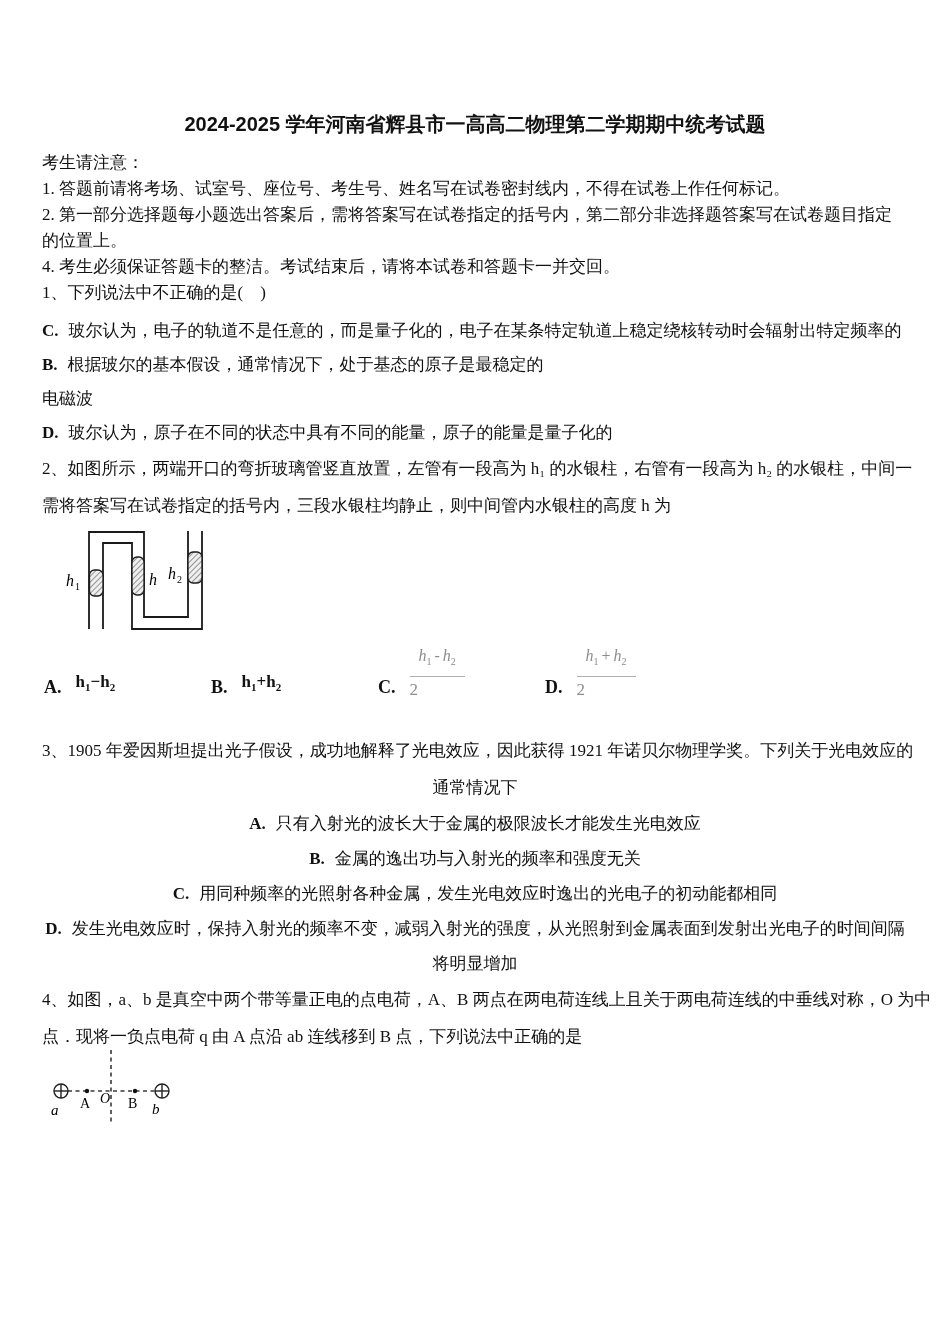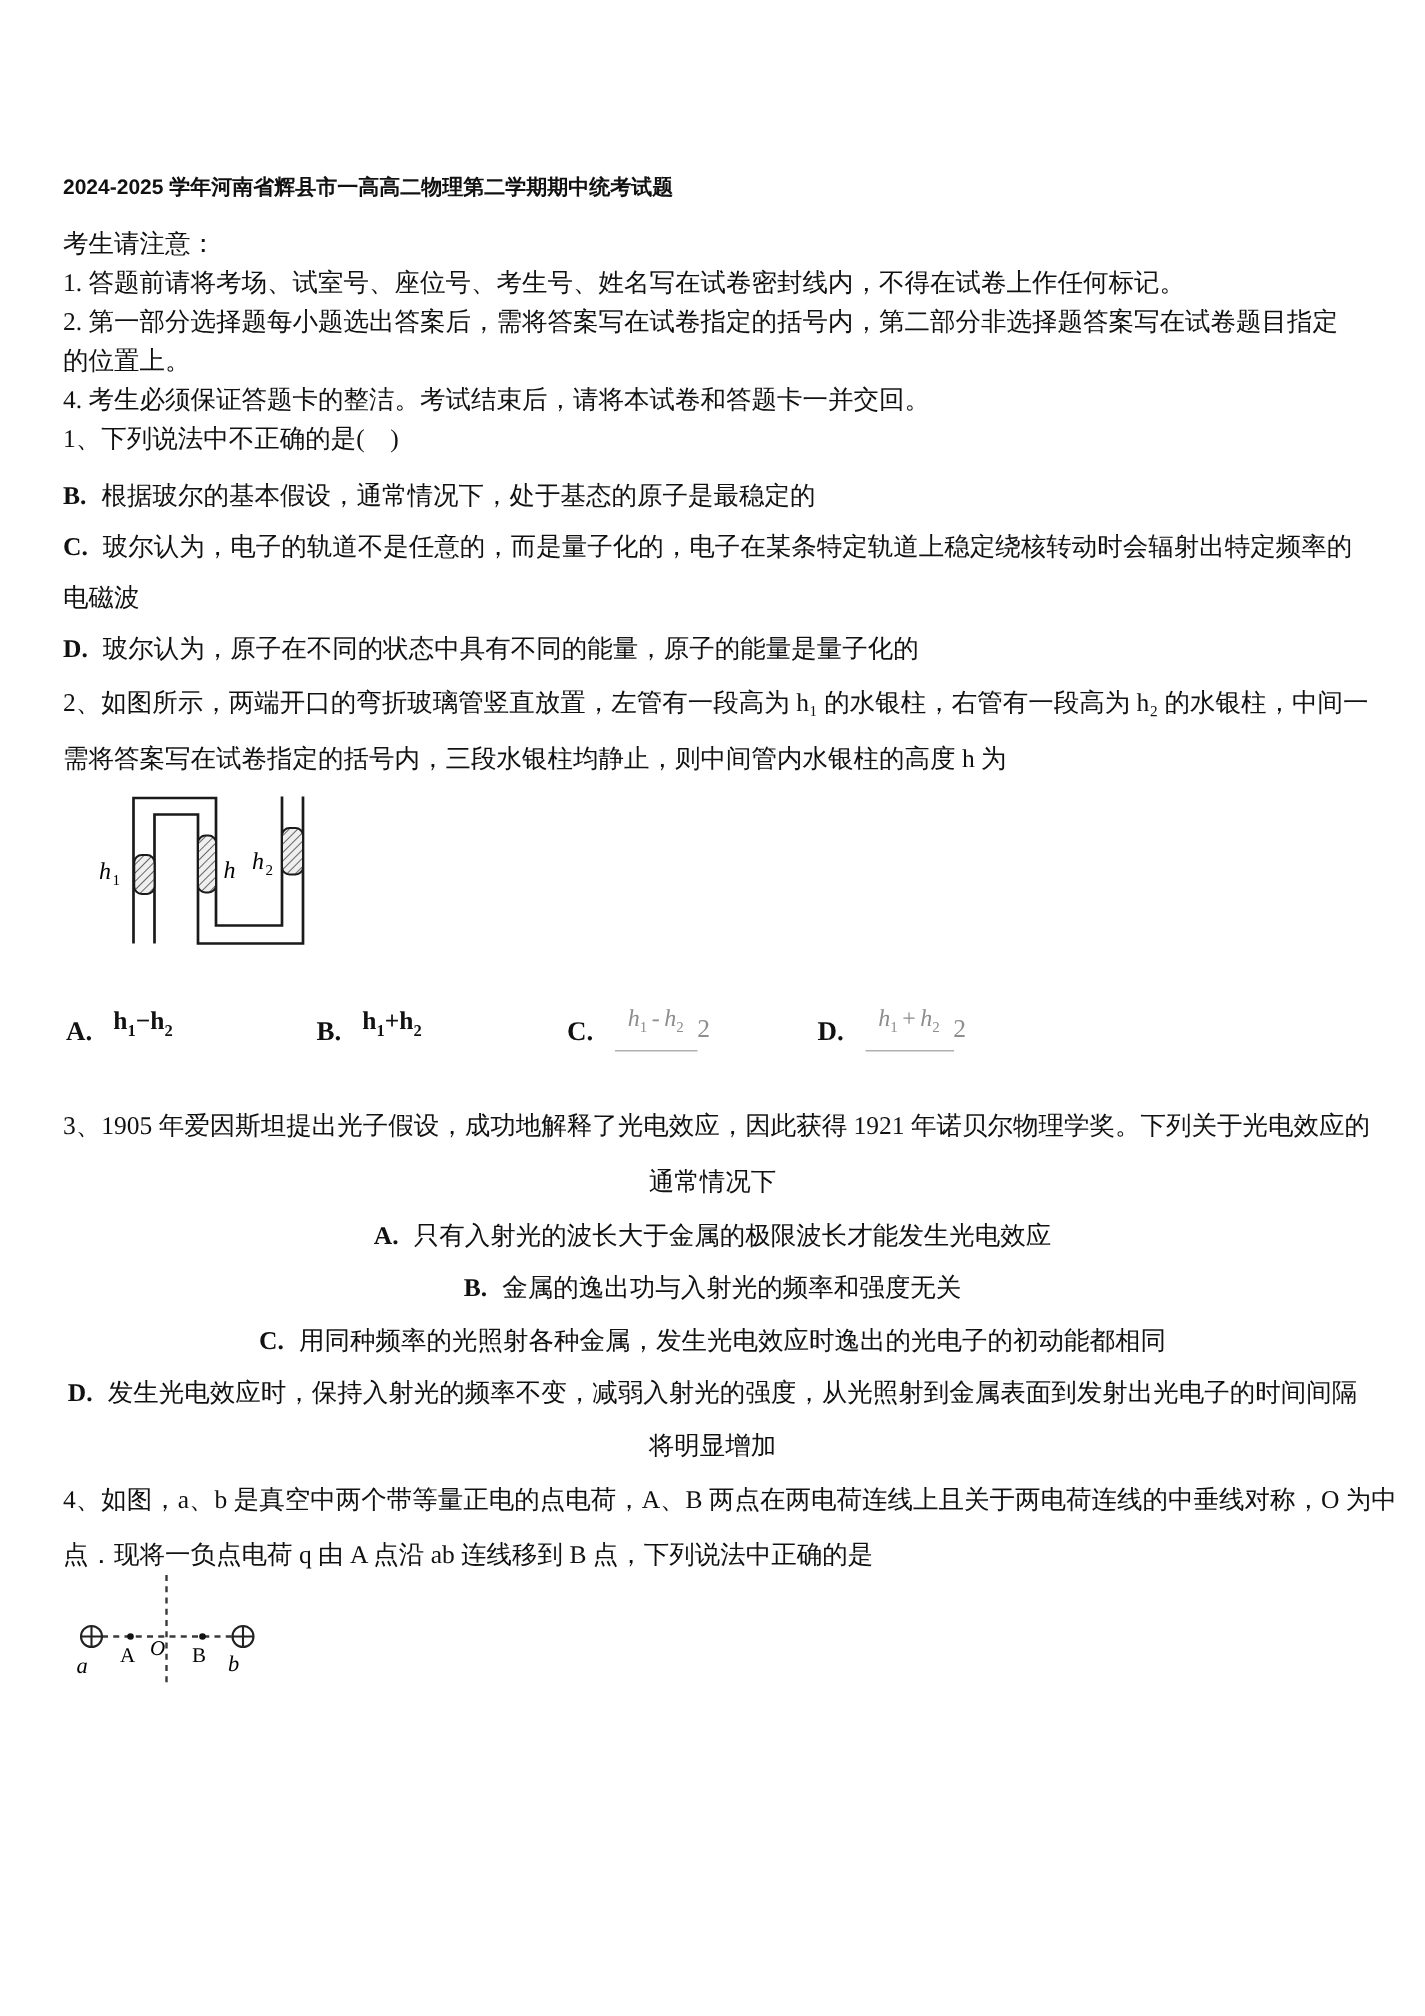--- a/index.html
+++ b/index.html
@@ -12,24 +12,24 @@
     padding:0 42px;
     overflow:hidden;
     color:#111;
     font-family:"Liberation Serif", serif;
     font-size:17px;
     line-height:26px;
   }
   .nowrap { white-space:nowrap; }
   .title {
     margin:108px 0 0 0;
-    text-align:left;
+    text-align:center;
     font-family:"Liberation Sans", sans-serif;
     font-weight:bold;
-    font-size:14px;
+    font-size:20px;
     line-height:32px;
     white-space:nowrap;
   }
   .notice { margin-top:10px; }
   .sec-heading { margin-top:23px; }
   .q-stem { line-height:26px; }
   .opts-block { line-height:34px; margin-top:8px; }
   .opts-block-35 { line-height:35px; }
   .stem-37 { line-height:37px; }
   .opt-letter { font-weight:bold; margin-right:10px; }
@@ -44,21 +44,21 @@
   .q2-opt .opt-letter-big {
     font-weight:bold; font-size:18px; line-height:24px;
     margin-right:14px; margin-bottom:2px;
   }
   .w-a { width:167px; margin-left:2px; }
   .w-b { width:167px; }
   .w-c { width:167px; }
   .opt-formula { font-weight:bold; font-size:17px; line-height:24px; margin-bottom:2px; }
   .opt-formula sub { font-size:11px; }
   .frac {
-    display:inline-flex; flex-direction:row; align-items:center;
+    display:inline-flex; flex-direction:column; align-items:flex-start;
     color:#8d8d8d;
   }
   .frac-num {
     font-style:italic; font-size:16px; line-height:22px;
     border-bottom:1.5px solid #b0b0b0;
     padding:0 9px 3px 9px;
   }
   .frac-num sub { font-size:10px; font-style:normal; }
   .frac-op { font-style:normal; padding:0 3px; }
   .frac-den { font-size:17px; line-height:22px; padding-top:2px; }
@@ -80,22 +80,22 @@
     <div class="nowrap">1. 答题前请将考场、试室号、座位号、考生号、姓名写在试卷密封线内，不得在试卷上作任何标记。</div>
     <div class="nowrap">2. 第一部分选择题每小题选出答案后，需将答案写在试卷指定的括号内，第二部分非选择题答案写在试卷题目指定</div>
     <div class="nowrap">的位置上。</div>
     <div class="nowrap">4. 考生必须保证答题卡的整洁。考试结束后，请将本试卷和答题卡一并交回。</div>
   </div>
 
 
   <div>
     <div class="q-stem nowrap">1、下列说法中不正确的是(　)</div>
     <div class="opts-block">
+      <div class="nowrap"><span class="opt-letter">C.</span><span>玻尔认为，电子的轨道不是任意的，而是量子化的，电子在某条特定轨道上稳定绕核转动时会辐射出特定频率的</span></div>
       <div class="nowrap"><span class="opt-letter">B.</span><span>根据玻尔的基本假设，通常情况下，处于基态的原子是最稳定的</span></div>
-      <div class="nowrap"><span class="opt-letter">C.</span><span>玻尔认为，电子的轨道不是任意的，而是量子化的，电子在某条特定轨道上稳定绕核转动时会辐射出特定频率的</span></div>
       <div class="nowrap">电磁波</div>
       <div class="nowrap"><span class="opt-letter">D.</span><span>玻尔认为，原子在不同的状态中具有不同的能量，原子的能量是量子化的</span></div>
     </div>
   </div>
 
   <div>
     <div class="stem-37">
       <div class="nowrap">2、如图所示，两端开口的弯折玻璃管竖直放置，左管有一段高为 h₁ 的水银柱，右管有一段高为 h₂ 的水银柱，中间一</div>
       <div class="nowrap">需将答案写在试卷指定的括号内，三段水银柱均静止，则中间管内水银柱的高度 h 为</div>
     </div>

